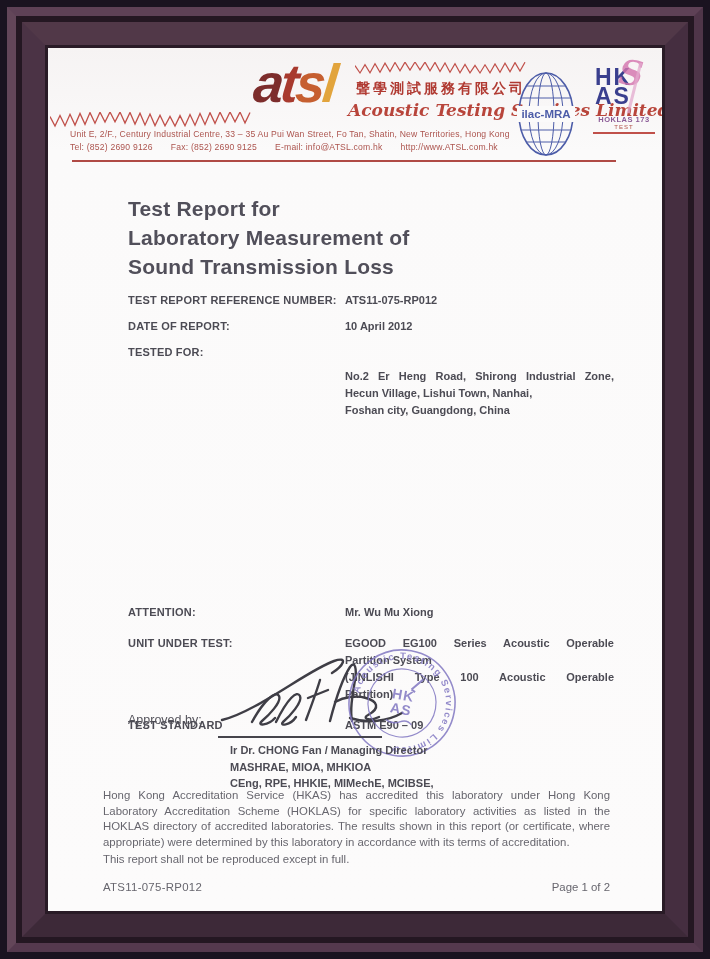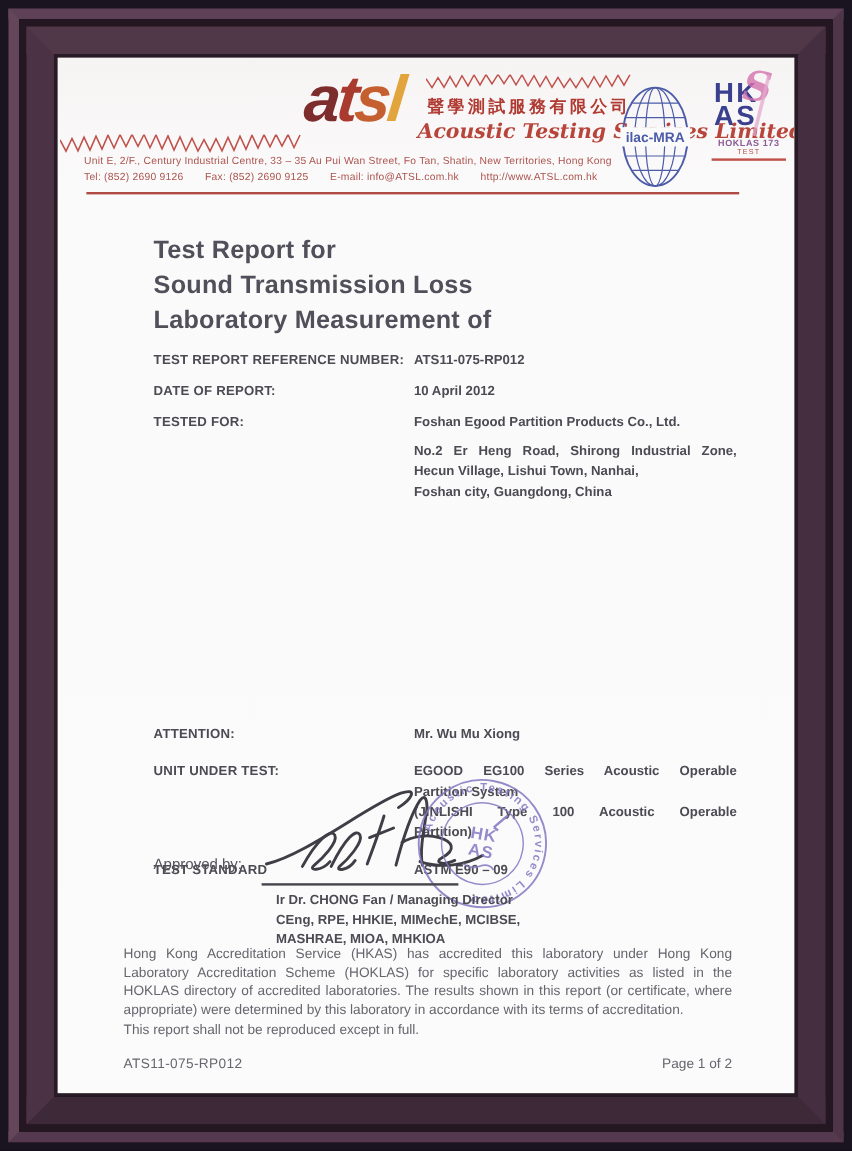--- a/index.html
+++ b/index.html
@@ -103,36 +103,35 @@
       </div>
       <div class="hoklas">HOKLAS 173</div>
       <div class="hoklas-sub">TEST</div>
       <div class="hoklas-line"></div>
     </div>
     <div class="divider"></div>
   </div>
 
   <div class="title">
     <div>Test Report for</div>
+    <div>Laboratory Measurement of</div>
     <div>Sound Transmission Loss</div>
-    <div>Laboratory Measurement of</div>
   </div>
 
   <div class="fields">
     <div class="frow r0">
       <div class="flabel">TEST REPORT REFERENCE NUMBER:</div>
       <div class="fvalue">ATS11-075-RP012</div>
     </div>
     <div class="frow r1">
       <div class="flabel">DATE OF REPORT:</div>
       <div class="fvalue">10 April 2012</div>
     </div>
     <div class="frow r2">
       <div class="flabel">TESTED FOR:</div>
-      <div class="fvalue">Foshan Egood Partition Products Co., Ltd.</div>
     </div>
     <div class="frow r3">
       <div class="flabel"></div>
       <div class="fvalue">
         <div class="spread">No.2 Er Heng Road, Shirong Industrial Zone,</div>
         <div>Hecun Village, Lishui Town, Nanhai,</div>
         <div>Foshan city, Guangdong, China</div>
       </div>
     </div>
     <div class="frow r4">
@@ -177,22 +176,22 @@
     <text x="59" y="112" text-anchor="middle" font-size="11" font-weight="bold" fill="#8278c2">*</text>
     <text x="59" y="56" text-anchor="middle" font-family="Liberation Sans, sans-serif" font-size="14" font-weight="900" fill="#8278c2" letter-spacing="1">HK</text>
     <text x="59" y="70" text-anchor="middle" font-family="Liberation Sans, sans-serif" font-size="14" font-weight="900" fill="#8278c2" letter-spacing="1">AS</text>
     <path d="M 46,78 q 7,4 14,0 q 7,-4 12,1" fill="none" stroke="#8278c2" stroke-width="1.4"></path>
     <path d="M 66,44 l 10,-12 M 66,44 l 4,2" fill="none" stroke="#8278c2" stroke-width="2"></path>
   </svg>
   <div class="approved-label">Approved by:</div>
   <div class="sig-rule"></div>
   <div class="sig-name">
     <div>Ir Dr. CHONG Fan / Managing Director</div>
+    <div>MASHRAE, MIOA, MHKIOA</div>
     <div>CEng, RPE, HHKIE, MIMechE, MCIBSE,</div>
-    <div>MASHRAE, MIOA, MHKIOA</div>
   </div>
 
   <div class="acc-text">Hong Kong Accreditation Service (HKAS) has accredited this laboratory under Hong Kong Laboratory Accreditation Scheme (HOKLAS) for specific laboratory activities as listed in the HOKLAS directory of accredited laboratories. The results shown in this report (or certificate, where appropriate) were determined by this laboratory in accordance with its terms of accreditation.</div>
   <div class="repro-note">This report shall not be reproduced except in full.</div>
   <div class="ref-left">ATS11-075-RP012</div>
   <div class="page-num">Page 1 of 2</div>
 
 </div>
 </div>
         </div>

